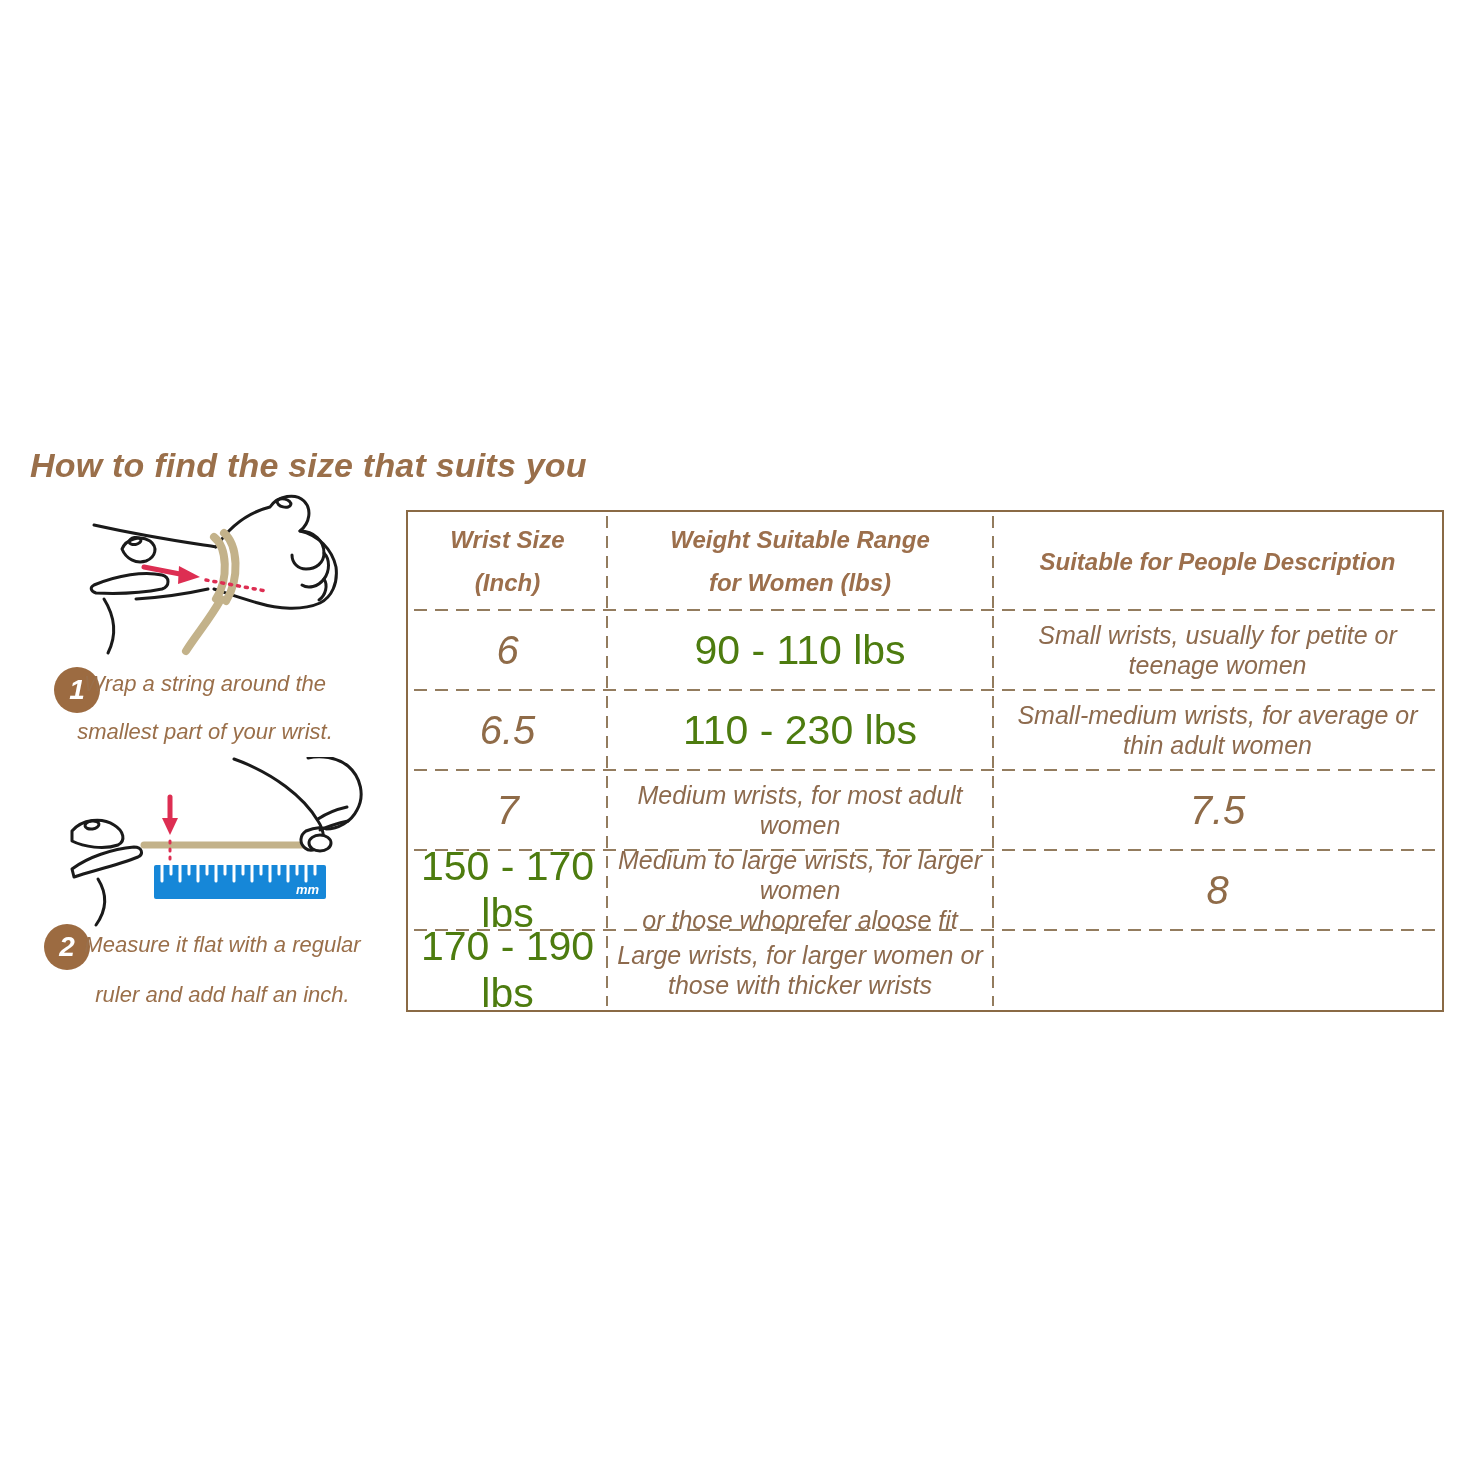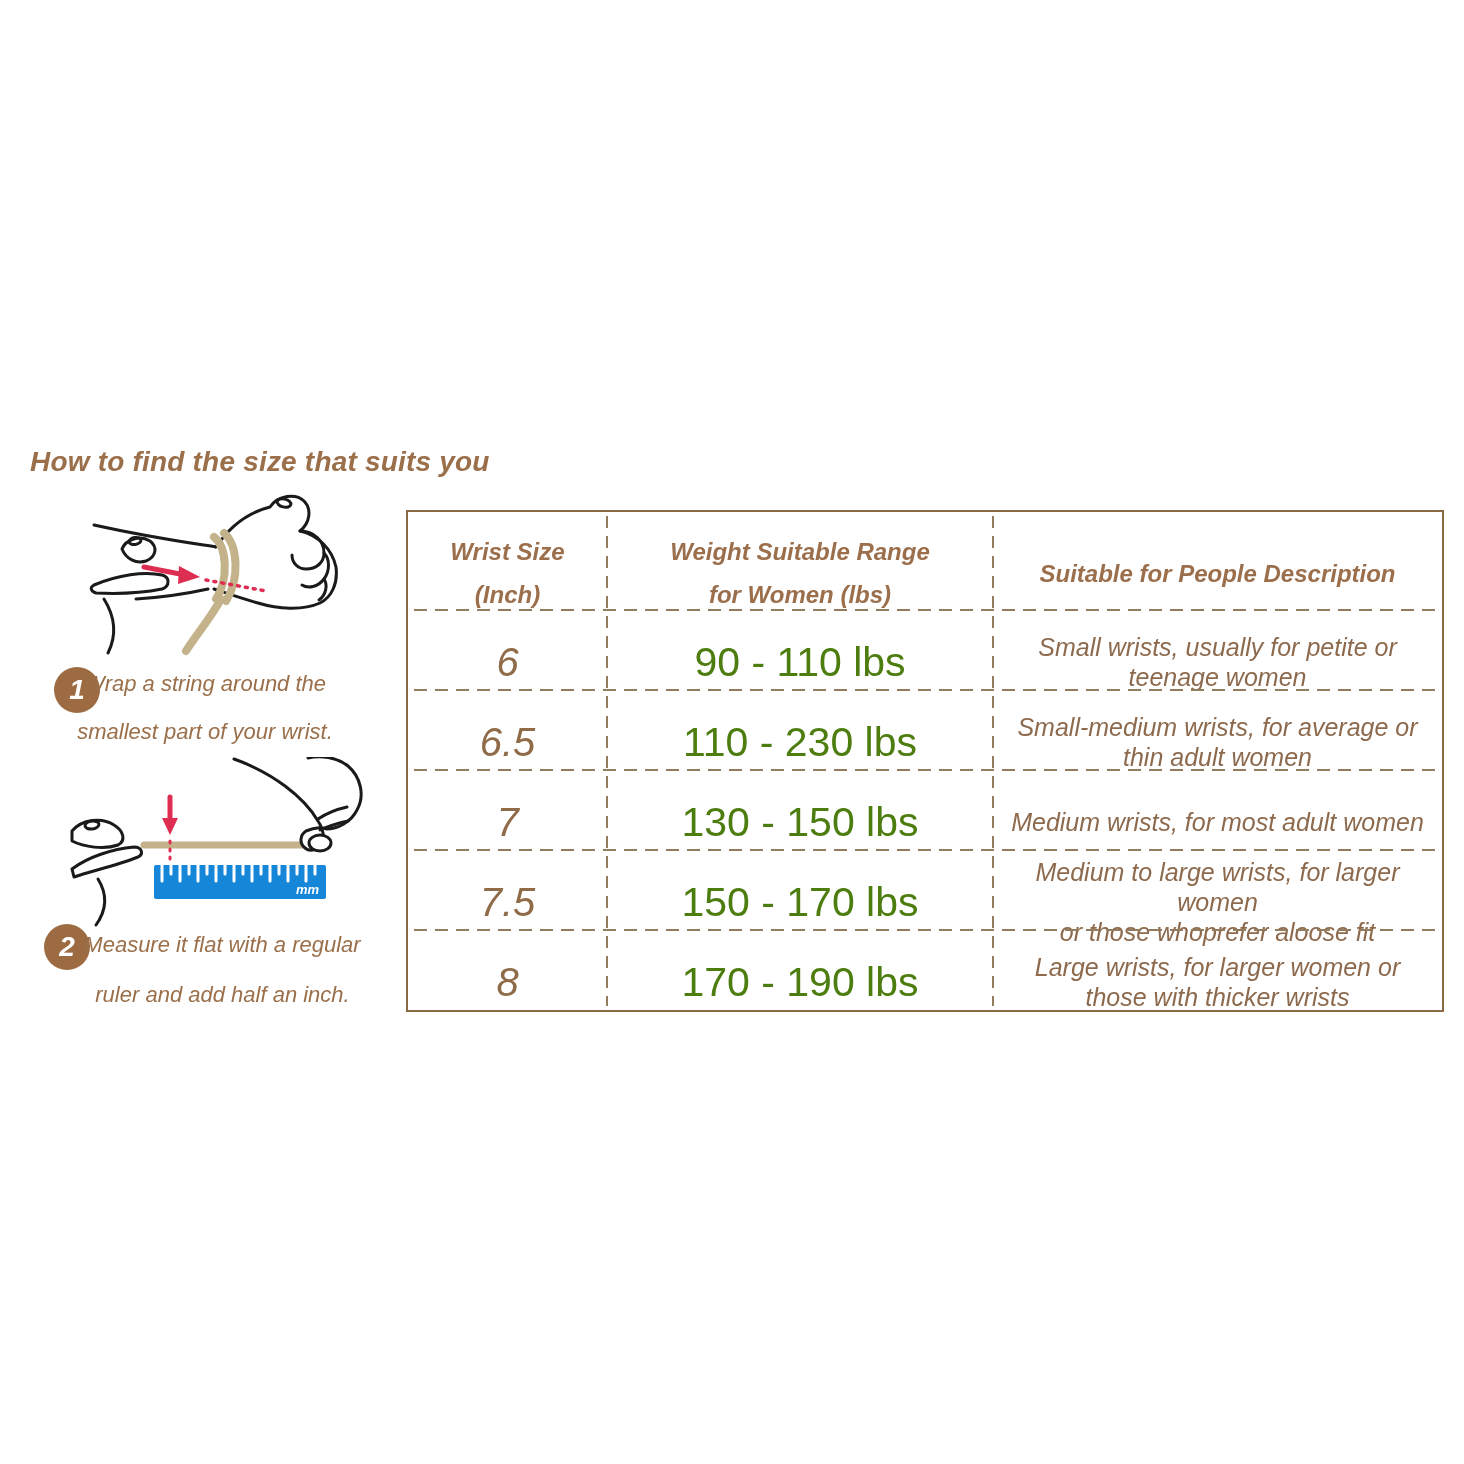--- a/index.html
+++ b/index.html
@@ -17,21 +17,21 @@
   html,body{background:#ffffff;}
   body{
     font-family:"Liberation Sans", sans-serif;
     width:1464px;height:1464px;position:relative;overflow:hidden;
   }
   .canvas{position:absolute;inset:0;background:#fff;}
 
   
   .page-title{
     position:absolute;left:30px;top:446px;
-    font-size:28px;font-weight:bold;font-style:italic;
+    font-size:34px;font-weight:bold;font-style:italic;
     color:var(--brown-text);letter-spacing:0.2px;
   }
 
   
   .illo{position:absolute;}
   .illo-1{left:78px;top:487px;width:285px;height:175px;}
   .illo-2{left:68px;top:757px;width:335px;height:175px;}
 
   .step-badge{
     position:absolute;width:46px;height:46px;border-radius:50%;
@@ -52,21 +52,20 @@
   
   .size-table{
     position:absolute;left:406px;top:510px;width:1038px;height:502px;
     border:2px solid var(--table-border);background:#fff;
   }
   .grid{
     position:absolute;inset:0;
     display:grid;
     grid-template-columns:199px 386px 449px;
     grid-template-rows:98px repeat(5,80px);
-    margin-top:12px;
   }
   .cell{
     display:flex;flex-direction:column;align-items:center;justify-content:center;
     text-align:center;color:var(--brown-text);
   }
   .th{font-weight:bold;font-style:italic;font-size:24px;line-height:43px;color:#9c6f4c;}
   .size-val{font-style:italic;font-size:40px;color:#8f6b48;}
   .weight-val{font-size:41px;color:#4d7c0f;}
   .desc{font-style:italic;font-size:25px;line-height:30px;color:#8d6a4d;}
 
@@ -213,21 +212,20 @@
       </div>
 
       <div class="cell size-val">6.5</div>
       <div class="cell weight-val">110 - 230 lbs</div>
       <div class="cell desc">
         <div>Small-medium wrists, for average or</div>
         <div>thin adult women</div>
       </div>
 
       <div class="cell size-val">7</div>
-      <div class="cell weight-val">130 - 150 lbs</div>
       <div class="cell desc">
         <div>Medium wrists, for most adult women</div>
         <div></div>
       </div>
 
       <div class="cell size-val">7.5</div>
       <div class="cell weight-val">150 - 170 lbs</div>
       <div class="cell desc">
         <div>Medium to large wrists, for larger women</div>
         <div>or those whoprefer aloose fit</div>

